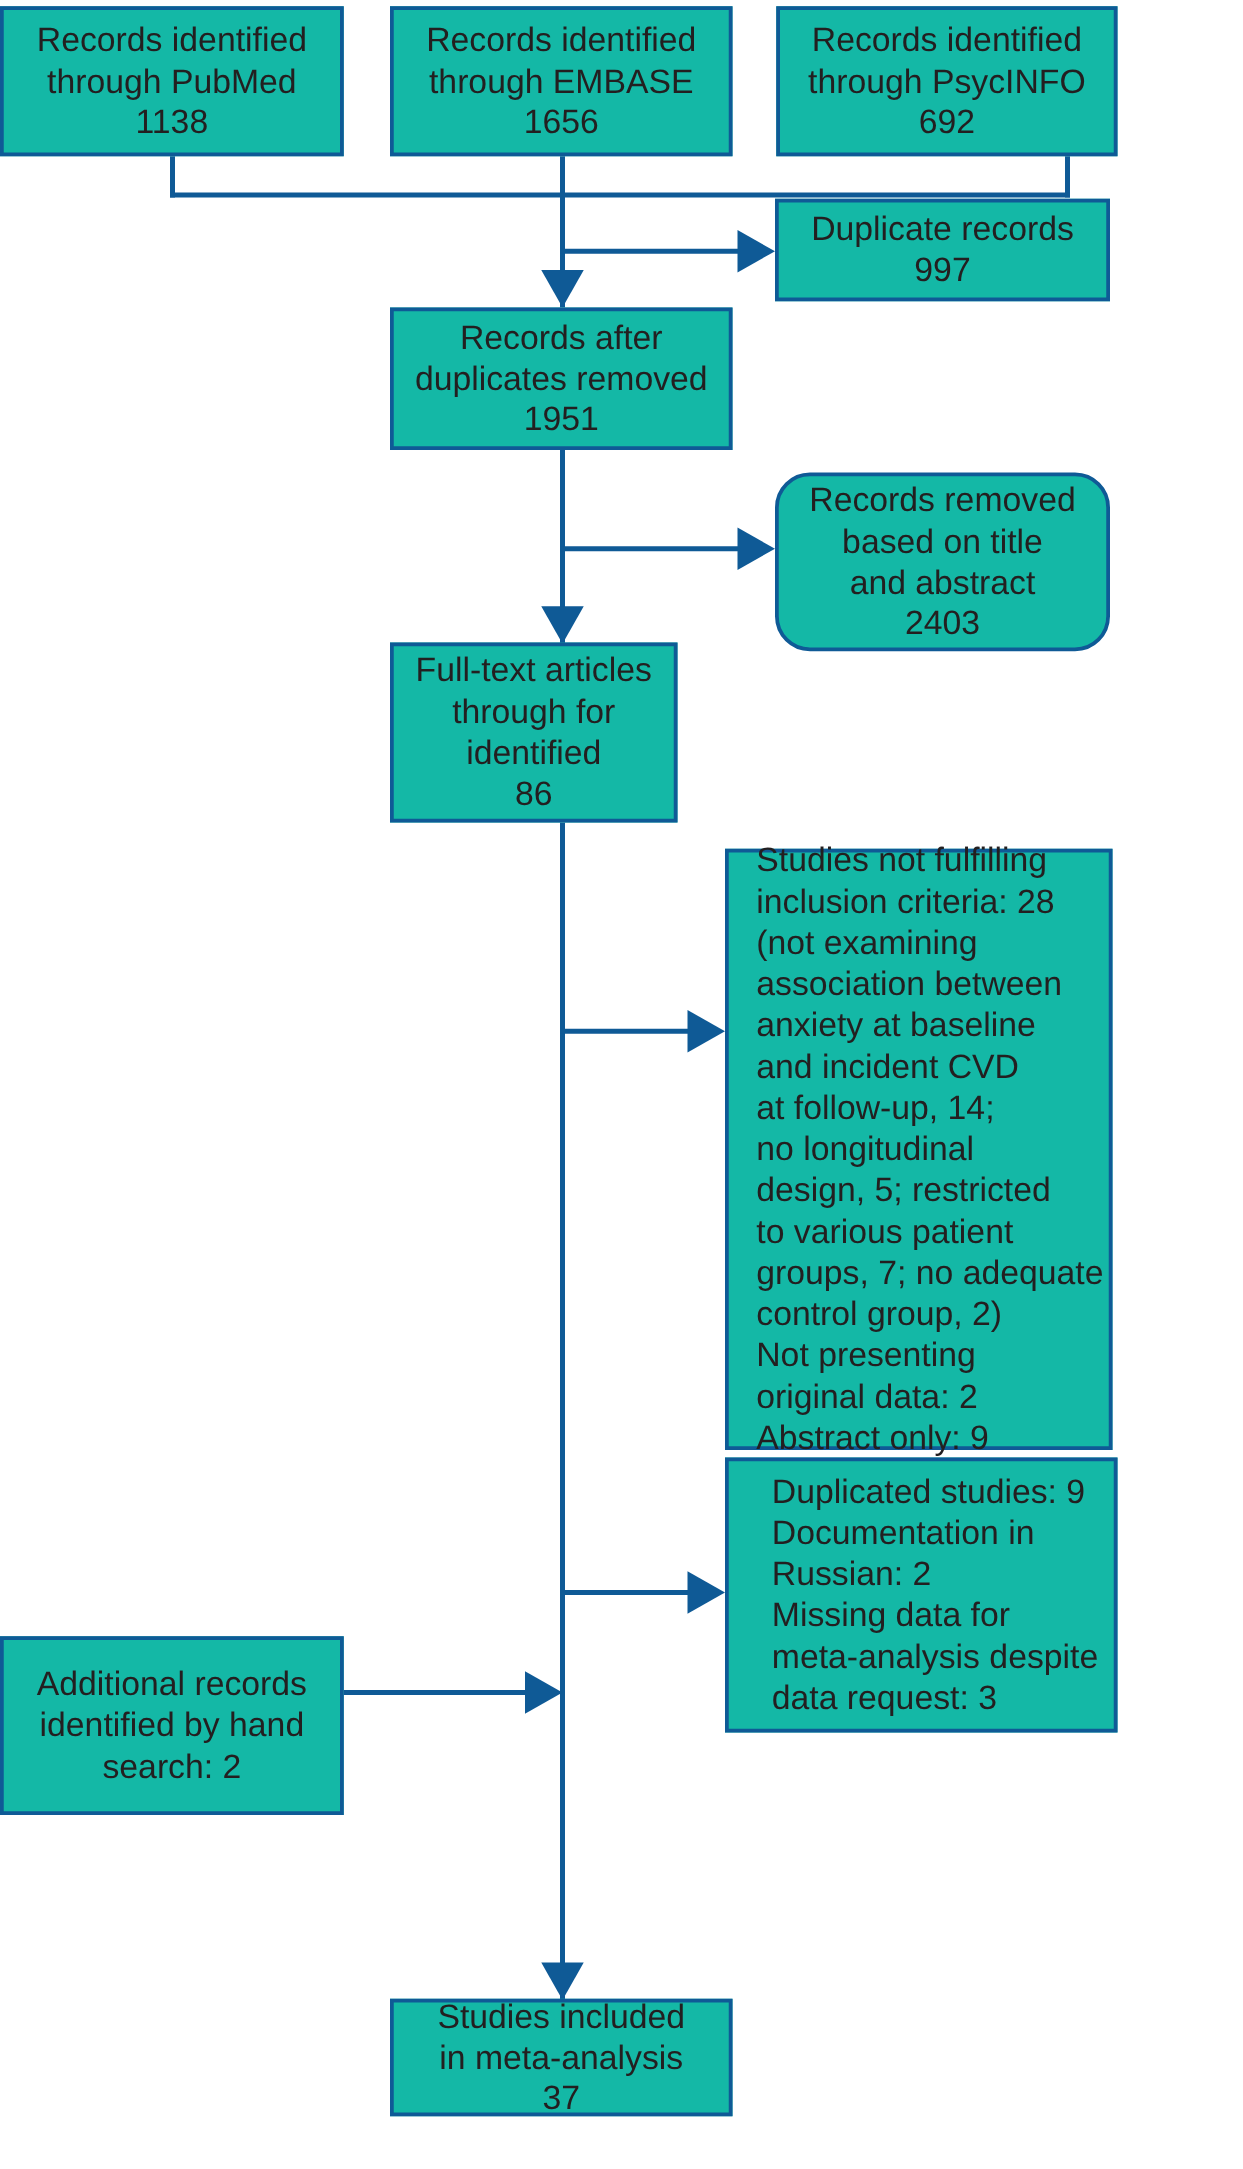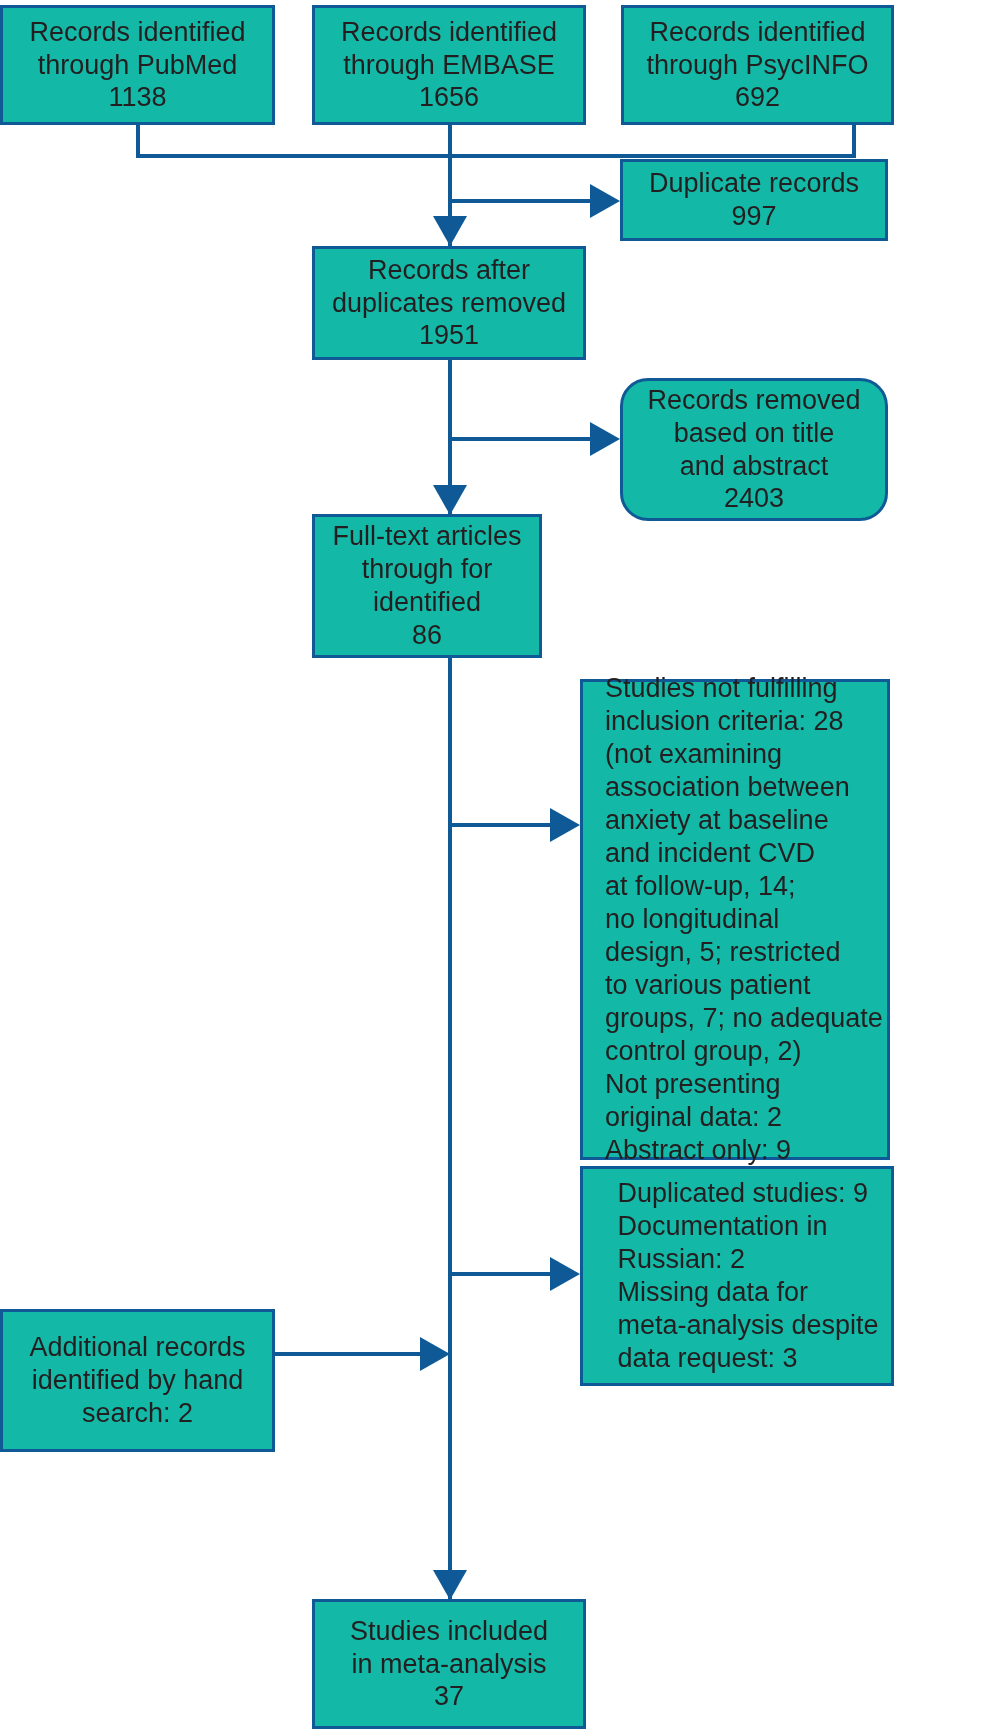--- a/index.html
+++ b/index.html
@@ -179,19 +179,19 @@
       <span class="ln">data request: 3</span>
     </div>
   </div>
 
   <div class="box center" style="left:0px; top:1428px; width:275px; height:143px; transform:translateY(-142px);margin-top:23px;">
     <span class="ln">Additional records</span>
     <span class="ln">identified by hand</span>
     <span class="ln">search: 2</span>
   </div>
 
-  <div class="box center" style="left:312px; top:1599px; width:274px; height:130px;">
+  <div class="box center" style="left:312px; top:1599px; width:274px; height:94px;">
     <span class="ln">Studies included</span>
     <span class="ln">in meta-analysis</span>
     <span class="ln">37</span>
   </div>
 
 </div>
 
 </body></html>

